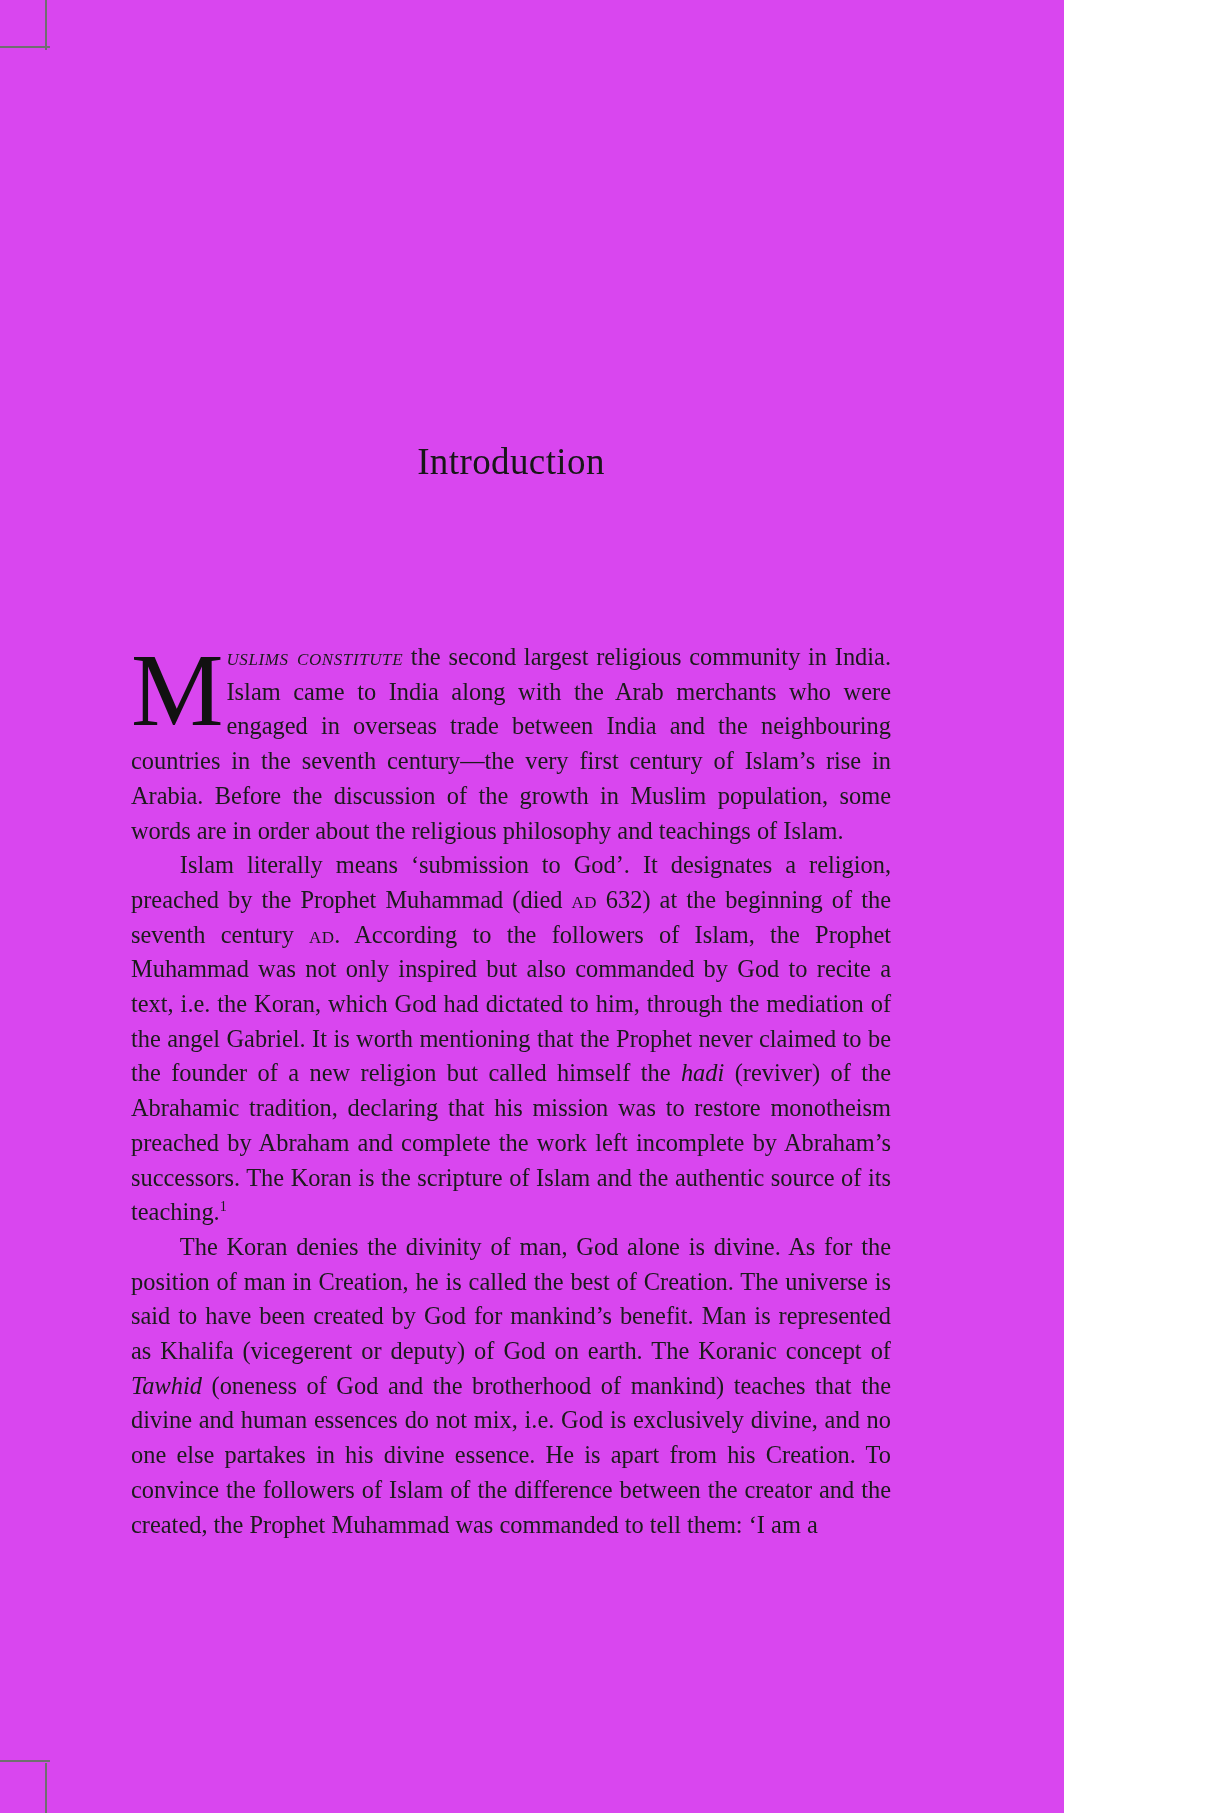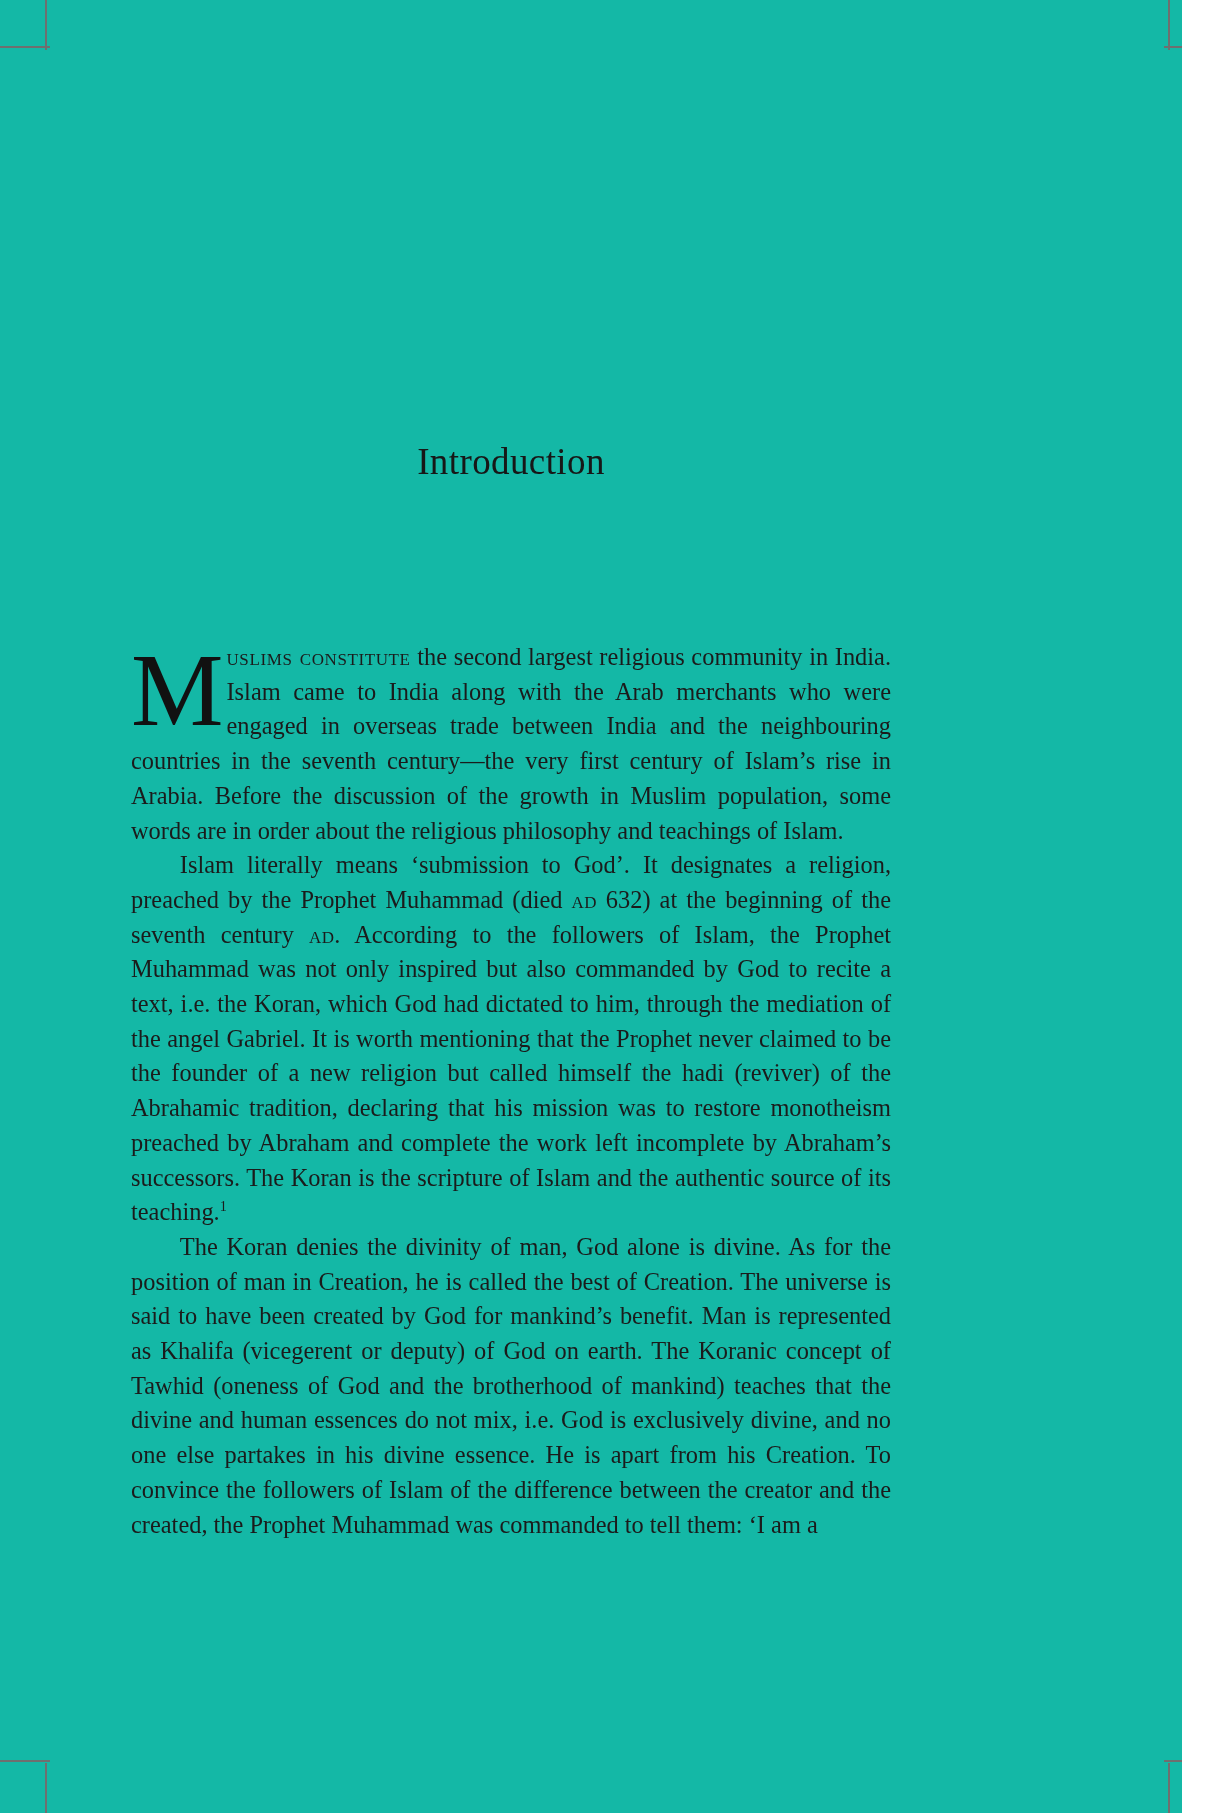--- a/index.html
+++ b/index.html
@@ -2,23 +2,23 @@
 <html><head>
 <meta charset="utf-8">
 <style>
   html, body {
     margin: 0;
     padding: 0;
     background: #ffffff;
   }
   .page {
     position: relative;
-    width: 1182px;
+    width: 1064px;
     height: 1813px;
-    background: #14b8a6;
+    background: #d946ef;
     overflow: hidden;
     font-family: "Liberation Serif", "DejaVu Serif", serif;
     color: #1a1a1a;
   }
 
   
   .crop {
     position: absolute;
     background: #6f6f6f;
   }
@@ -75,27 +75,28 @@
     font-size: 104px;
     line-height: 0.84;
     padding: 6px 2px 0 0;
     margin: 0 1px 0 0;
     font-weight: 400;
     color: #111111;
   }
   .smallcaps {
     font-variant: small-caps;
     letter-spacing: 0.6px;
+    font-style: italic;
   }
   .sc-ad {
     font-variant: small-caps;
     letter-spacing: 0.3px;
     font-family: Liberation Serif, serif;
   }
-  em, .ital { }
+  em, .ital { font-style: italic; }
   sup.fn {
     font-size: 0.58em;
     vertical-align: super;
     line-height: 0;
   }
 </style>
 </head>
 <body>
 
 <div class="page">

